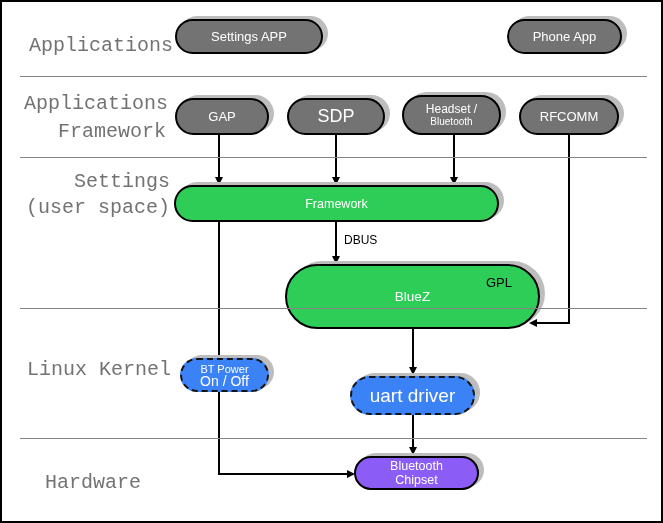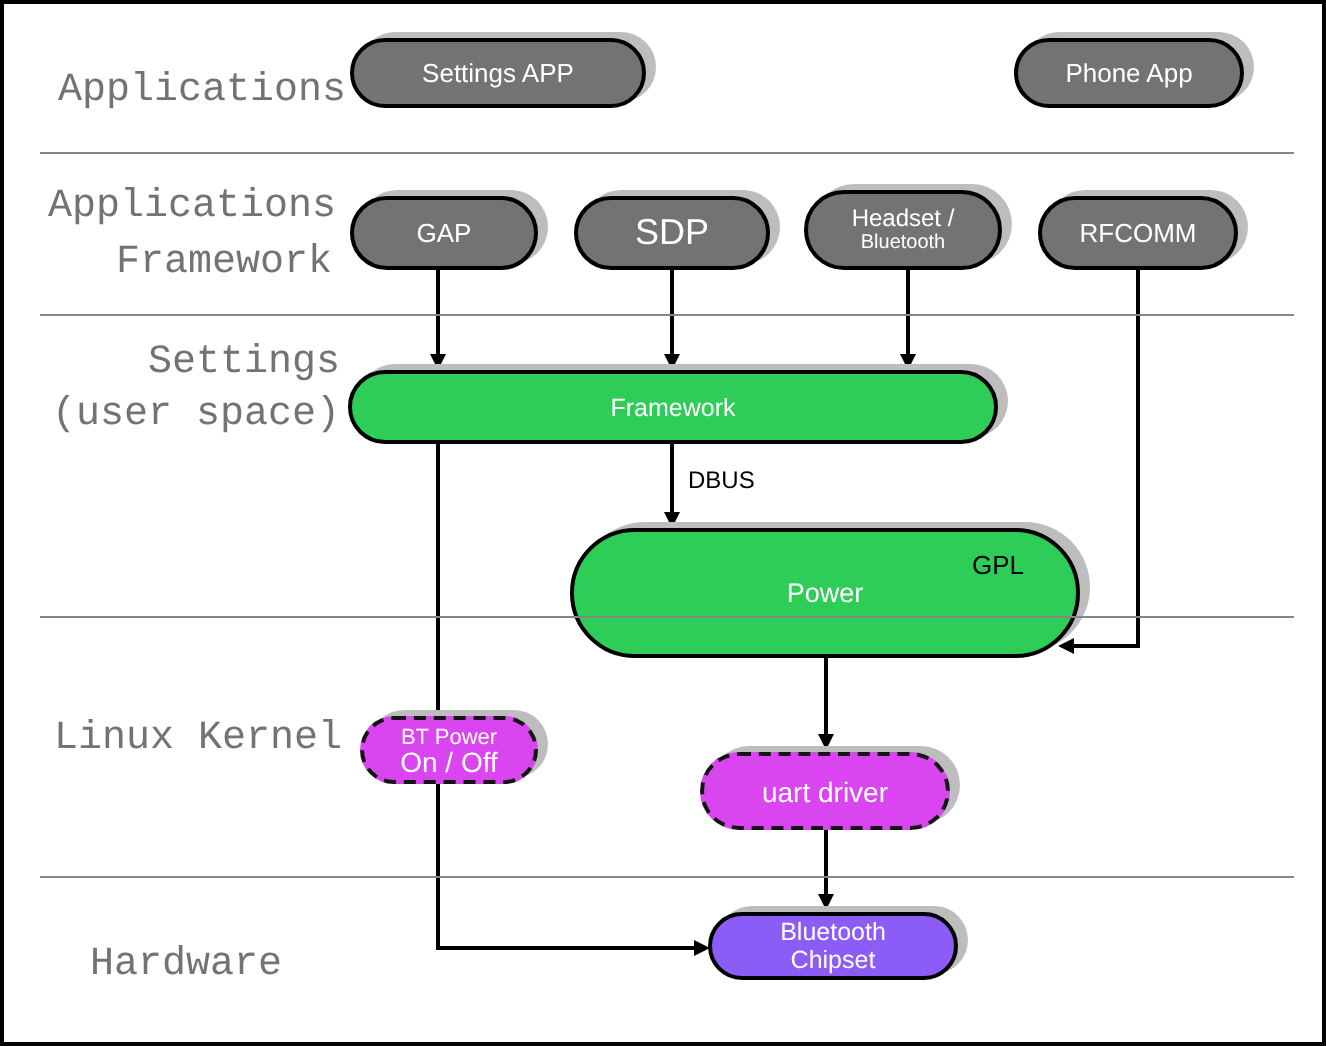--- a/index.html
+++ b/index.html
@@ -30,39 +30,39 @@
 
   
   .node{
     position:absolute;box-sizing:border-box;border:2px solid #000;border-radius:40px;
     box-shadow:5px -3px 0 #bdbdbd;color:#fff;display:flex;flex-direction:column;
     align-items:center;justify-content:center;text-align:center;z-index:2;
   }
   .node span{display:block;}
   .blue{background:#737373;}
   .green{background:#2ecd58;}
-  .darkred{background:#d946ef;}
+  .darkred{background:#3b82f6;}
   .red{background:#8b5cf6;}
   .dashed{border:2px dashed #141414;}
 
   .n-settings{left:173px;top:17px;width:148px;height:35px;font-size:13px;}
   .n-phone{left:505px;top:17px;width:115px;height:35px;font-size:13px;}
   .n-gap{left:173px;top:96px;width:94px;height:37px;font-size:13px;}
   .n-sdp{left:285px;top:96px;width:98px;height:37px;font-size:18px;}
   .n-headset{left:400px;top:93px;width:99px;height:40px;}
   .n-headset .l1{font-size:12px;line-height:14px;}
   .n-headset .l2{font-size:10px;line-height:12px;}
   .n-rfcomm{left:517px;top:96px;width:100px;height:37px;font-size:13px;}
   .n-framework{left:172px;top:183px;width:325px;height:37px;font-size:12.5px;}
   .n-bluez{left:283px;top:262px;width:255px;height:65px;font-size:13.5px;}
   .n-bluez .badge{position:absolute;right:26px;top:9px;color:#000;font-size:13px;}
   .n-btpower{left:178px;top:356px;width:89px;height:34px;}
   .n-btpower .l1{font-size:11px;line-height:12px;}
   .n-btpower .l2{font-size:14px;line-height:12px;}
-  .n-uart{left:348px;top:374px;width:125px;height:39px;font-size:14px;}
+  .n-uart{left:348px;top:374px;width:125px;height:39px;font-size:19px;}
   .n-chipset{left:352px;top:454px;width:125px;height:34px;}
   .n-chipset .l1,.n-chipset .l2{font-size:12.5px;line-height:14px;}
 
   .edge-label{position:absolute;color:#000;font-size:12px;z-index:2;white-space:nowrap;}
   .lbl-dbus{left:342px;top:231px;}
 </style>
 </head>
 <body>
 
 <div class="canvas">
@@ -128,21 +128,21 @@
     <span class="l2">Bluetooth</span>
   </div>
   <div class="node blue n-rfcomm">
     <span>RFCOMM</span>
   </div>
   <div class="node green n-framework">
     <span>Framework</span>
   </div>
   <div class="node green n-bluez">
     <span class="badge">GPL</span>
-    <span>Power</span>
+    <span>BlueZ</span>
   </div>
   <div class="node darkred dashed n-btpower">
     <span class="l1">BT Power</span>
     <span class="l2">On / Off</span>
   </div>
   <div class="node darkred dashed n-uart">
     <span>uart driver</span>
   </div>
   <div class="node red n-chipset">
     <span class="l1">Bluetooth</span>

